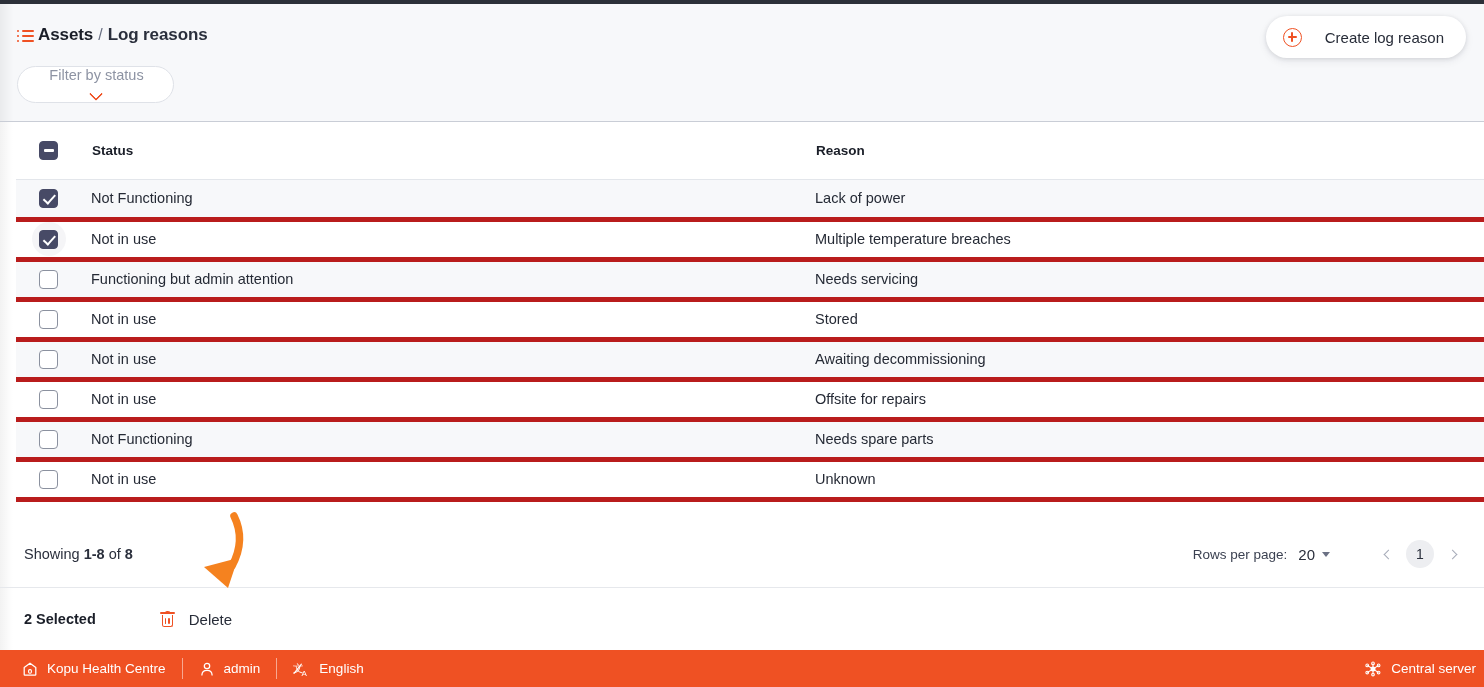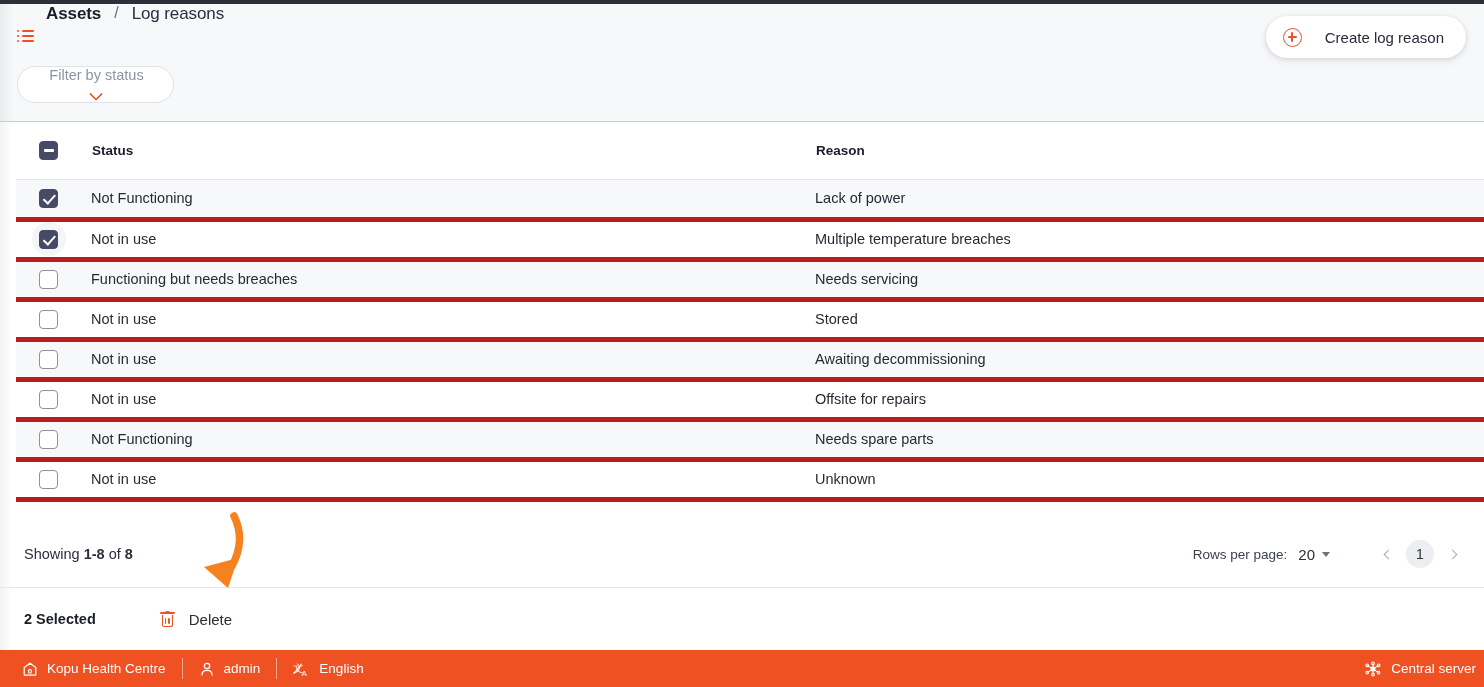--- a/index.html
+++ b/index.html
@@ -43,22 +43,23 @@
     content: "";
     position: absolute;
     left: 0; top: 0; bottom: 0;
     width: 14px;
     background: linear-gradient(to right, rgba(0,0,0,0.055), rgba(0,0,0,0));
     pointer-events: none;
   }
 
   .breadcrumb {
     display: flex;
+    align-items: center;
     height: 62px;
-    gap: 11px;
+    gap: 3px;
   }
   .bc-icon {
     display: flex;
     flex-direction: column;
     justify-content: center;
     gap: 3px;
     width: 18px;
     flex: 0 0 18px;
     margin-top: 1px;
   }
@@ -75,21 +76,21 @@
     color: #1a1e28;
     letter-spacing: -0.1px;
   }
   .bc-sep {
     font-size: 16px;
     color: #6a7184;
     margin: 0 2px;
   }
   .bc-current {
     font-size: 17px;
-    font-weight: normal;
+    font-weight: bold;
     color: #2a2f3c;
     letter-spacing: -0.1px;
   }
 
   .filter-select {
     display: inline-flex;
     align-items: center;
     justify-content: space-between;
     width: 157px;
     height: 37px;
@@ -527,21 +528,21 @@
             <td class="td-check"><span class="cb-halo hovered">
                 <span class="cbox checked"></span>
               </span></td>
             <td>Not in use</td>
             <td>Multiple temperature breaches</td>
           </tr>
           <tr class="alt">
             <td class="td-check"><span class="cb-halo">
                 <span class="cbox"></span>
               </span></td>
-            <td>Functioning but needs breaches</td>
+            <td>Functioning but admin attention</td>
             <td>Needs servicing</td>
           </tr>
           <tr>
             <td class="td-check"><span class="cb-halo">
                 <span class="cbox"></span>
               </span></td>
             <td>Not in use</td>
             <td>Stored</td>
           </tr>
           <tr class="alt">

